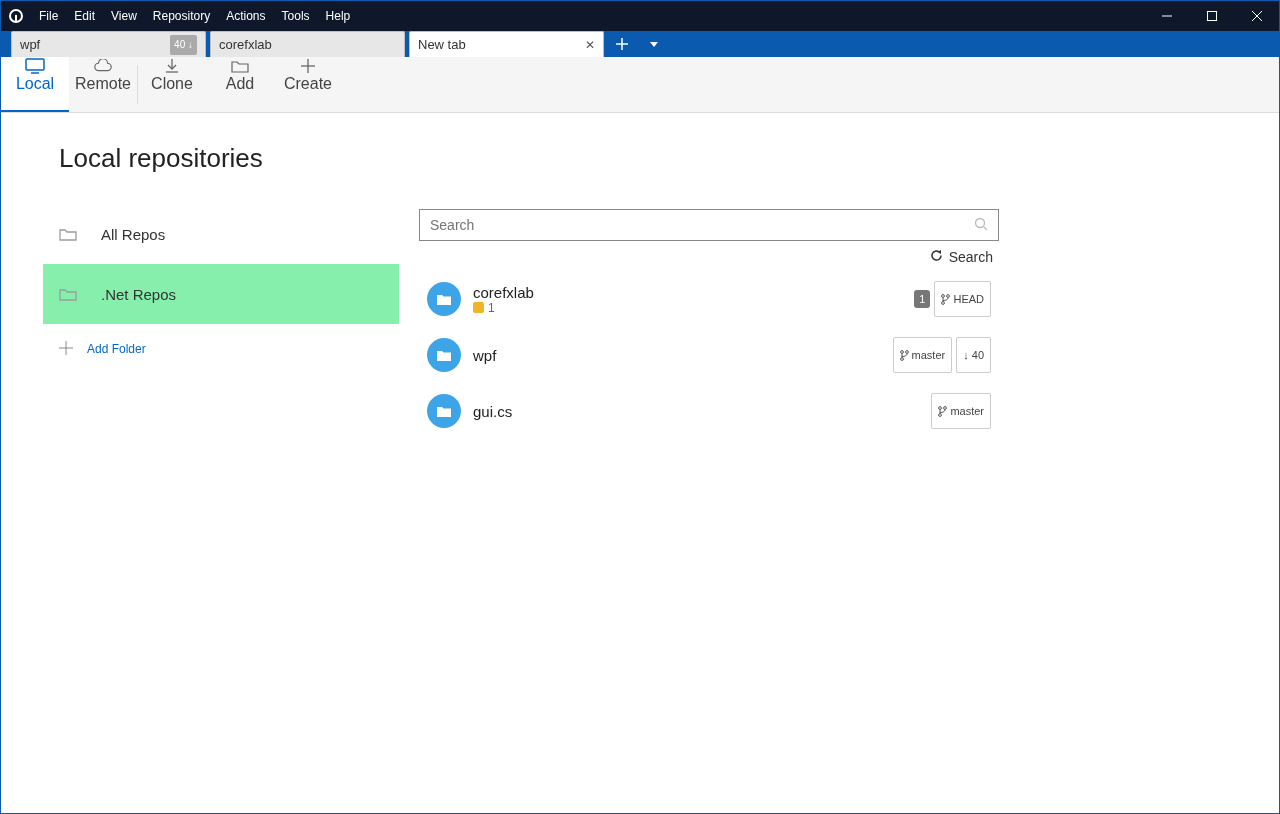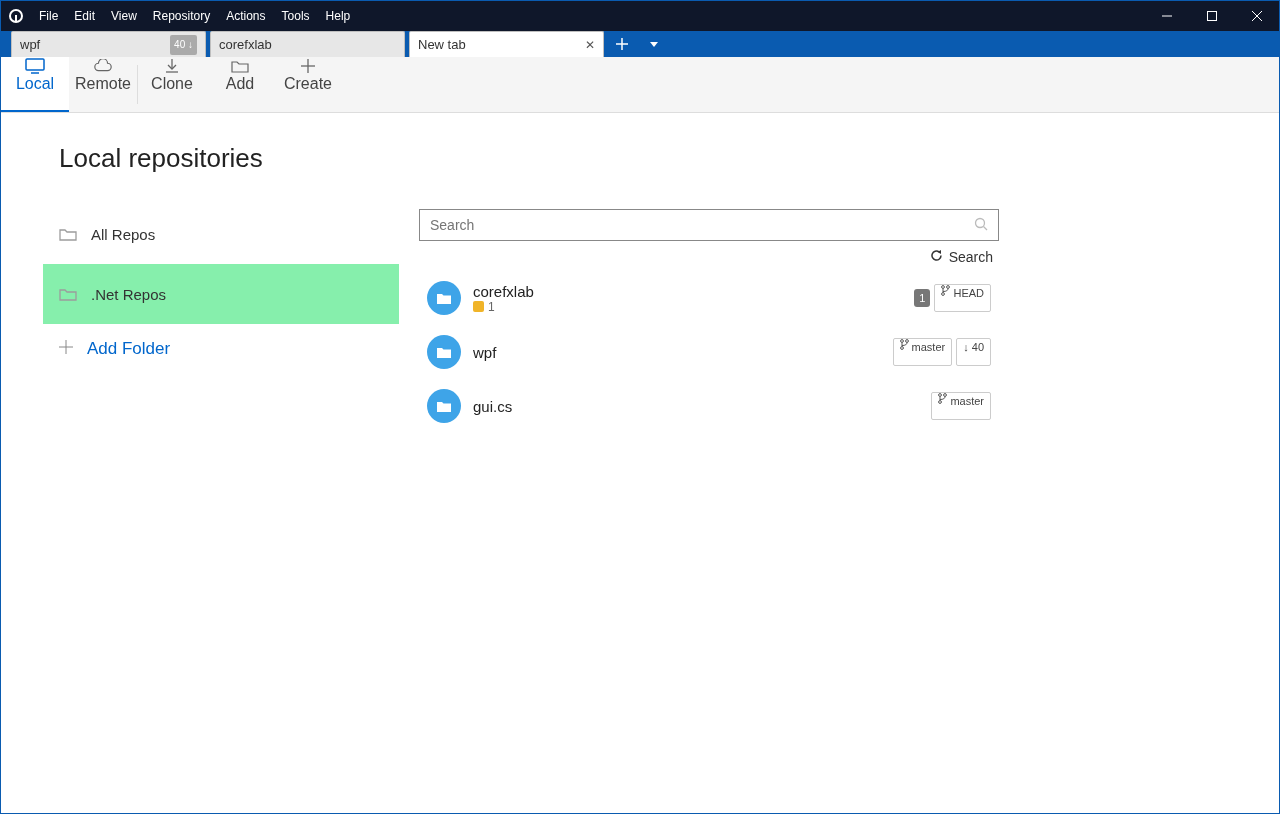--- a/index.html
+++ b/index.html
@@ -79,28 +79,28 @@
 
     
     .content { display: flex; height: calc(100% - 30px - 26px - 56px); background:#fff; }
     .left-col {
       width: 398px; padding: 30px 0 0 58px;
     }
     .page-title { font-size: 26px; font-weight: 300; color: #222; margin-bottom: 30px; }
 
     .folder-list { margin-left: -16px; }
     .folder-item {
-      height: 60px; display:flex; align-items:center; gap: 14px; padding-left: 16px;
+      height: 60px; display:flex; align-items:center; gap: 24px; padding-left: 16px;
       font-size: 15px; color:#333; cursor:pointer;
     }
     .folder-item.selected { background: #86efac; }
     .folder-ico { color: #9c9c9c; display:flex; }
     .add-folder {
       height: 50px; display:flex; align-items:center; gap: 14px; padding-left: 16px;
-      font-size: 17px; color:#0066cc; cursor:pointer;
+      font-size: 12px; color:#0066cc; cursor:pointer;
     }
 
     .right-col { flex: 1; padding: 96px 40px 16px 20px; }
     .search-box {
       width: 580px; height: 32px; border: 1px solid #888;
       display:flex; align-items:center; padding: 0 10px; font-size: 14px;
       position: relative;
     }
     .search-box input { border:none; outline:none; flex:1; font-size:14px; color:#555; background:transparent; }
     .search-box .s-icon { color:#bbb; }
@@ -110,21 +110,21 @@
     .repo-row { width: 580px; display:flex; align-items:center; padding: 10px 8px; gap: 12px; cursor:pointer; }
     .repo-ico {
       width: 34px; height: 34px; border-radius: 50%; background:#3ea4e8; display:flex; align-items:center; justify-content:center; color:#fff;
     }
     .repo-text { display:flex; flex-direction:column; }
     .repo-name { font-size: 15px; color:#222; }
     .repo-sub { font-size: 12px; color:#666; display:flex; align-items:center; gap:4px; }
     .stash-sq { width:11px; height:11px; background:#f0b429; border-radius:2px; display:inline-block; }
     .repo-spacer { flex:1; }
     .badge-dark { background:#777; color:#fff; font-size:11px; border-radius:3px; padding:0 5px; height:18px; line-height:18px; }
-    .branch-badge { border:1px solid #ccc; font-size:11px; padding: 0 6px; height:28px; line-height:16px; border-radius:2px; display:flex; gap:3px; color:#444; background:#fff; }
+    .branch-badge { border:1px solid #ccc; font-size:11px; padding: 0 6px; height:36px; line-height:16px; border-radius:2px; display:flex; align-items:center; gap:3px; color:#444; background:#fff; }
     .badge-grp { display:flex; gap:4px; align-items:center; }
   </style>
 </head>
 <body>
 
 <div class="title-bar">
   <div class="app-icon">
     <svg width="16" height="16" viewBox="0 0 16 16">
         <circle cx="8" cy="8" r="6" fill="none" stroke="#fff" stroke-width="2"></circle>
         <rect x="7" y="7" width="2" height="7" fill="#fff"></rect>

